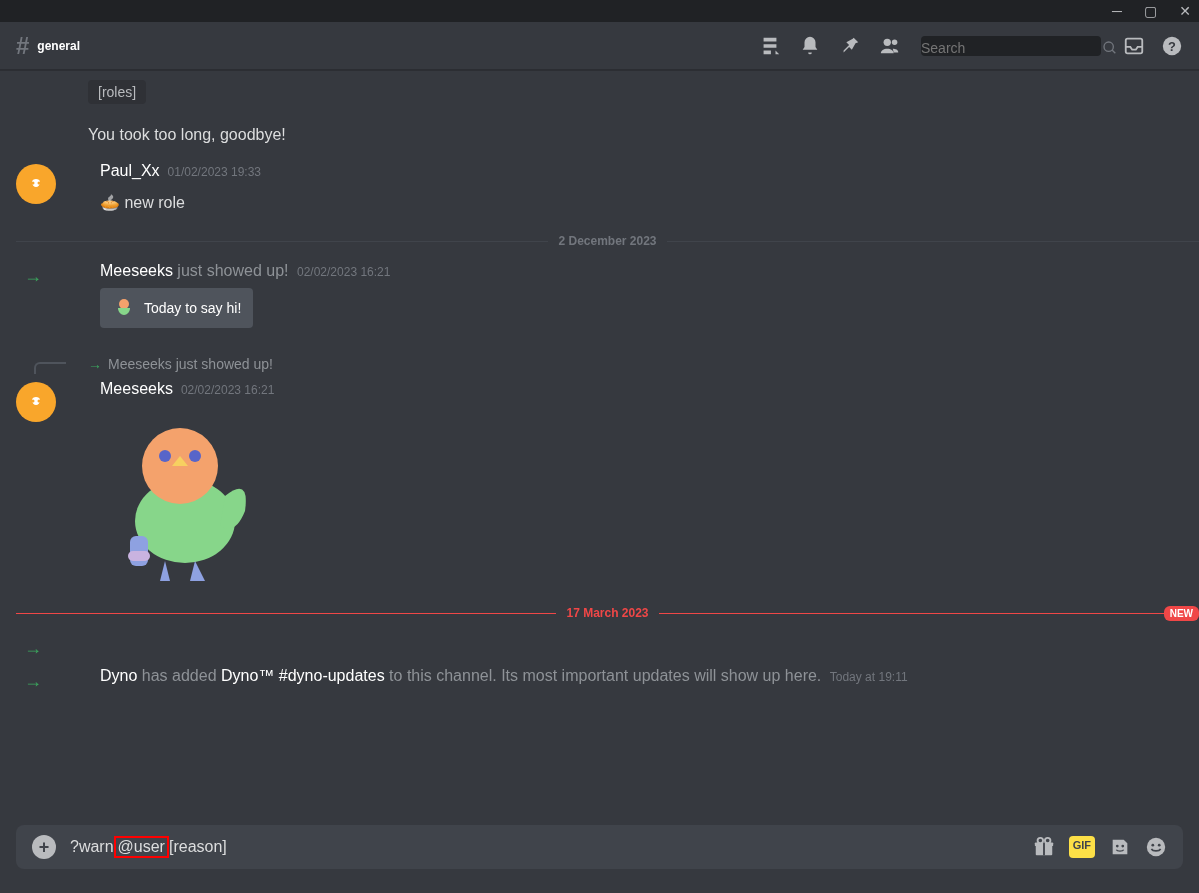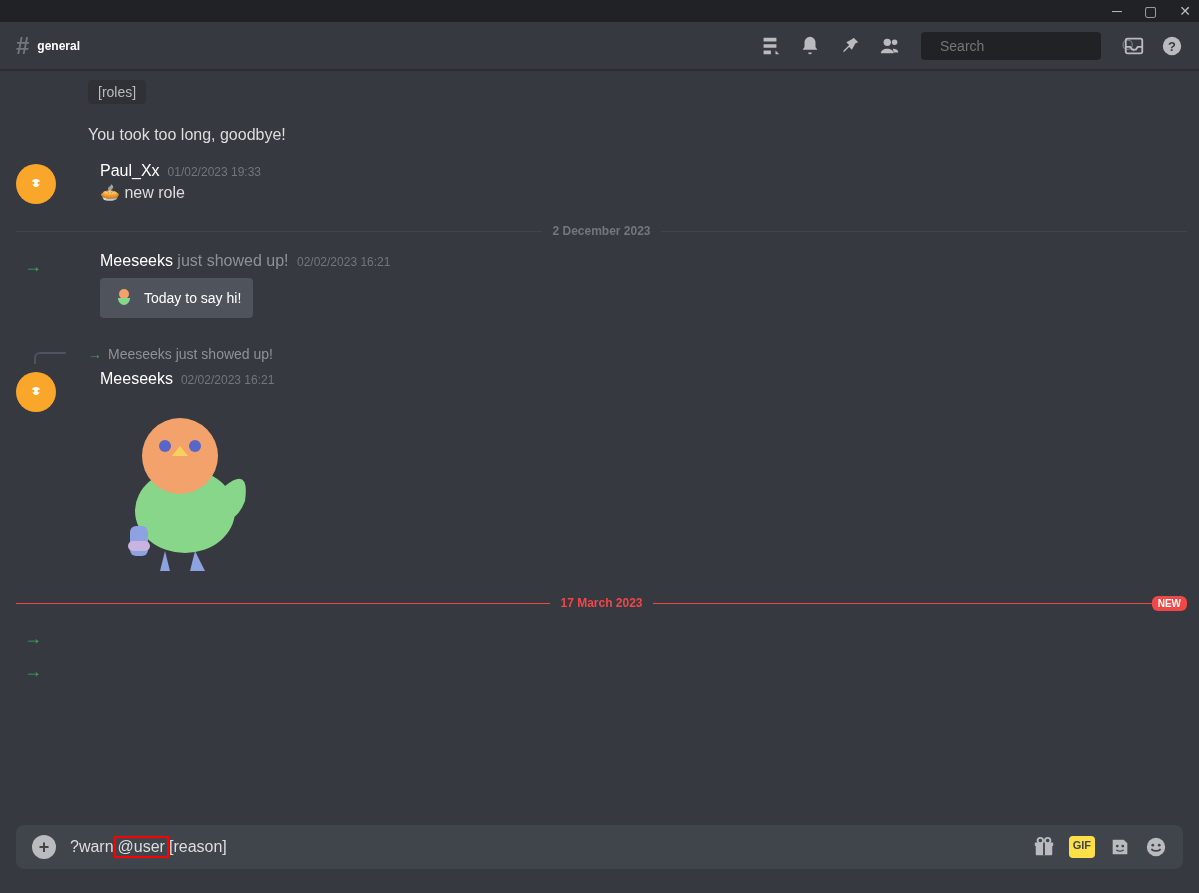--- a/index.html
+++ b/index.html
@@ -4,32 +4,32 @@
 <style>
 * { margin:0; padding:0; box-sizing:border-box; }
 body { width:1199px; height:893px; background:#36393f; font-family:"Whitney","Helvetica Neue",Helvetica,Arial,sans-serif; color:#dcddde; overflow:hidden; position:relative; }
 .titlebar { height:22px; background:#202225; display:flex; justify-content:flex-end; align-items:center; padding-right:8px; gap:22px; }
 .titlebar-btn { color:#b9bbbe; font-size:14px; cursor:pointer; }
 .header { height:48px; background:#36393f; border-bottom:1px solid rgba(0,0,0,0.2); box-shadow:0 1px 0 rgba(4,4,5,.2); display:flex; align-items:center; padding:0 16px; gap:8px; }
 .hash { color:#72767d; font-size:24px; font-weight:600; }
 .channel-name { color:#fff; font-size:12px; font-weight:600; flex:1; }
 .header-icons { display:flex; align-items:center; gap:18px; margin-right:12px; }
 .header-icon { color:#b9bbbe; cursor:pointer; }
-.search-bar { width:180px; height:28px; background:#202225; border-radius:4px; display:flex; align-items:center; padding:0 19px; color:#72767d; font-size:14px; }
+.search-bar { width:180px; height:20px; background:#202225; border-radius:4px; display:flex; align-items:flex-end; padding:0 0; color:#72767d; font-size:14px; }
 .search-bar input { background:none; border:none; outline:none; color:#dcddde; flex:1; font-size:14px; }
 .search-icon { color:#72767d; }
-.messages { position:absolute; top:70px; left:0; right:0; bottom:80px; overflow:hidden; padding-left:16px; padding-right:12px; padding-top:10px; }
+.messages { position:absolute; top:70px; left:0; right:0; bottom:80px; overflow:hidden; padding-left:16px; padding-right:0; padding-top:10px; }
 .msg { display:flex; margin-bottom:4px; padding-top:4px;gap:12px; }
 .avatar-col { width:72px; flex-shrink:0; display:flex; justify-content:flex-start; padding-left:0; padding-top:2px; }
 .avatar { width:40px; height:40px; border-radius:50%; background:#f9a62b; display:flex; align-items:center; justify-content:center; color:#fff; }
 .content-col { flex:1; }
 .name-row { display:flex; align-items:baseline; gap:8px; }
 .name { color:#fff; font-size:16px; font-weight:500; }
 .ts { color:#72767d; font-size:12px; }
-.msg-text { color:#dcddde; font-size:16px; line-height:22px; margin-top:2px; }
+.msg-text { color:#dcddde; font-size:16px; line-height:22px; margin-top:12px; }
 .divider { display:flex; align-items:center; margin:20px 0 10px 0; position:relative; }
 .divider-line { flex:1; height:1px; background:#40444b; }
 .divider-text { padding:0 10px; color:#72767d; font-size:12px; font-weight:600; }
 .divider.red .divider-line { background:#f04747; }
 .divider.red .divider-text { color:#f04747; }
 .new-pill { position:absolute; right:0; background:#f04747; color:#fff; font-size:10px; font-weight:700; padding:2px 6px; border-radius:6px; }
 .join-arrow { color:#3ba55d; font-size:18px; padding-left:8px; padding-top:2px; }
 .sys-text { color:#8e9297; font-size:16px; }
 .sys-text .name-inline { color:#fff; font-weight:500; }
 .wave-btn { display:inline-flex; align-items:center; gap:8px; background:#4f545c; color:#fff; font-size:14px; font-weight:500; padding:8px 12px; border-radius:4px; margin-top:8px; }
@@ -210,20 +210,26 @@
   <div class="msg">
     <div class="avatar-col">
         <span class="join-arrow">→</span>
       </div>
   </div>
 
   <div class="msg">
     <div class="avatar-col">
         <span class="join-arrow">→</span>
       </div>
+    <div class="content-col">
+      <div class="sys-text">
+        <span class="name-inline">Dyno</span><span> has added </span><span class="name-inline">Dyno™ #dyno-updates</span><span> to this channel. Its most important updates will show up here.</span>
+        <span class="ts" style="margin-left:4px">Today at 19:11</span>
+      </div>
+    </div>
   </div>
 
 </div>
 
 <div class="input-area">
   <div class="add-btn">+</div>
   <div class="input-text">
     <span>?warn </span>
       <span class="highlight-box">@user</span>
       <span> [reason]</span>

